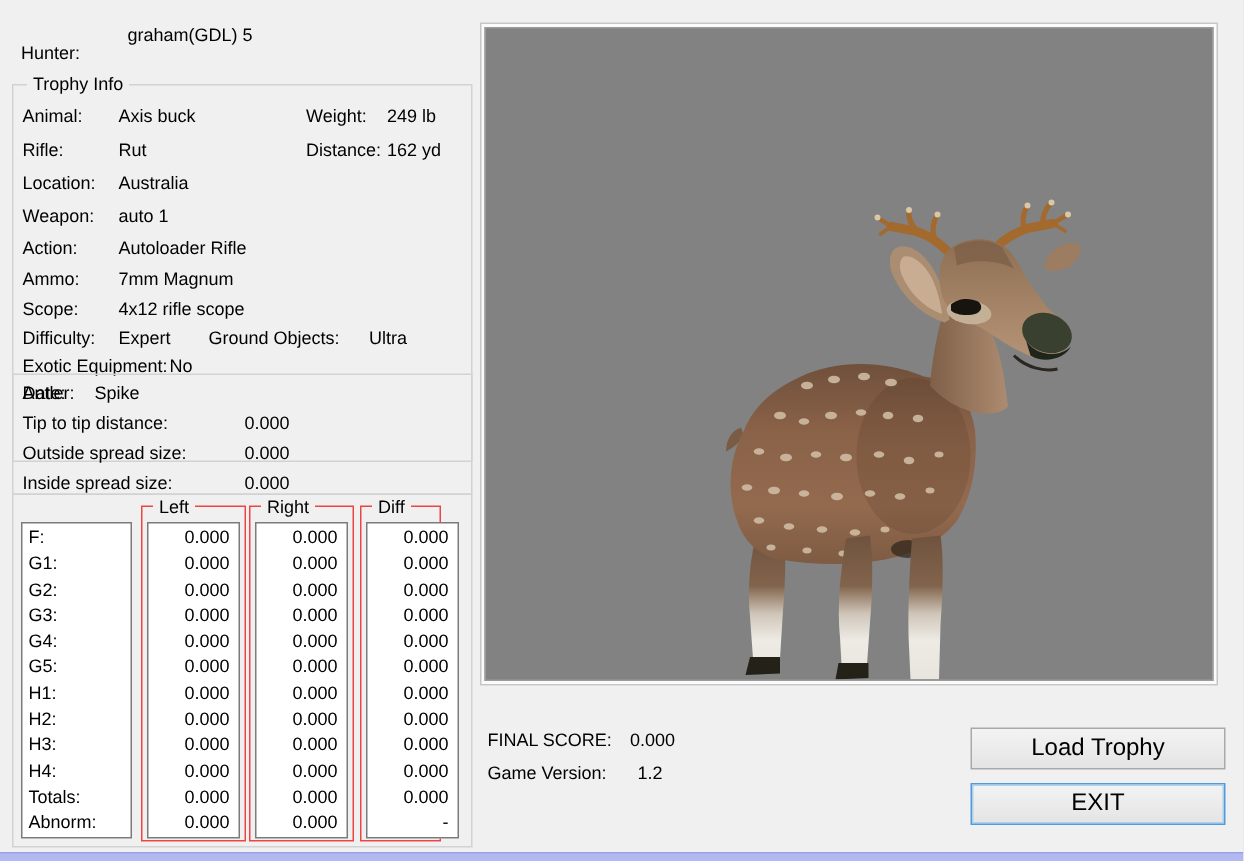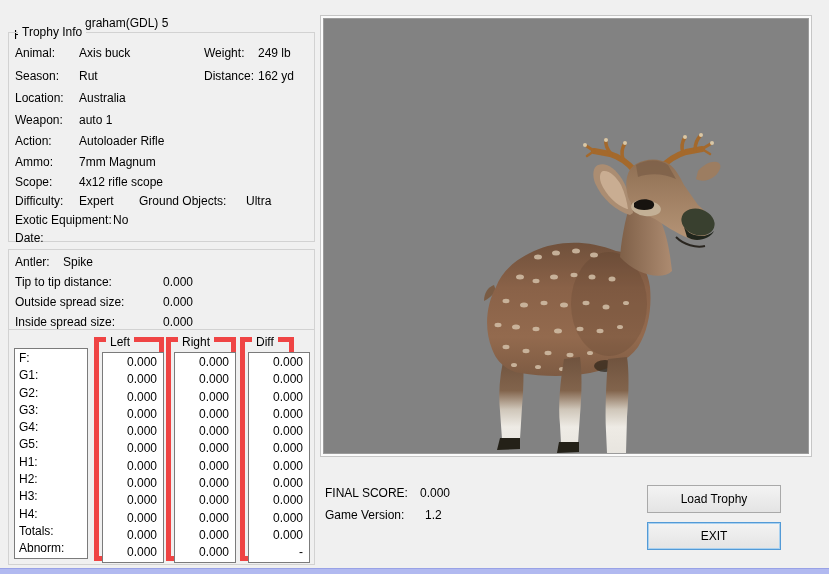--- a/index.html
+++ b/index.html
@@ -17,64 +17,64 @@
   }
   .rows-host { position:absolute; left:0; top:0; right:0; bottom:0; }
   .ti-cell { position: absolute; white-space: nowrap; }
   .listbox {
     position: absolute; background: #fff; border: 1px solid #7b7b7b;
     overflow: hidden; padding-top: 1px;
   }
   .mrow { height: 17.3px; line-height: 17.3px; white-space: nowrap; }
   .mrow.lab { padding-left: 4px; text-align: left; }
   .mrow.val { padding-right: 6px; text-align: right; }
-  .mini-fs { position: absolute; border: 5px solid #ef4444; }
+  .mini-fs { position: absolute; border: 1px solid #ef4444; }
   .mini-fs .legend { top: -7px; left: 7px; }
   .viewer-frame {
     position: absolute; left: 320px; top: 15px; width: 492px; height: 442px;
     background: #fbfbfb; border: 1px solid #c6c6c6;
   }
   .viewer-inner {
     position: absolute; left: 2px; top: 2px; right: 2px; bottom: 2px;
     background: #828282; border: 1px solid #9b9b9b; overflow: hidden;
   }
   .viewer-inner svg { display:block; width: 484px; height: 434px; }
   .btn {
-    position: absolute; left: 647px; width: 134px; height: 28px;
+    position: absolute; left: 647px; width: 170px; height: 28px;
     background: linear-gradient(#f3f3f3, #e4e4e4);
     border: 1px solid #a9a9a9; font-family: "Liberation Sans", sans-serif;
-    font-size: 12px; color: #000; text-align: center; cursor: pointer;
+    font-size: 16px; color: #000; text-align: center; cursor: pointer;
   }
   .btn.default {
     border: 1px solid #539ad6;
     box-shadow: inset 0 0 0 1px #a9d1f0;
   }
   .bottom-strip {
     position: absolute; left: 0; top: 568px; width: 829px; height: 6px;
     background: #b1b9f0; border-top: 1px solid #99a2e6;
   }
 </style>
 </head>
 <body>
 
 <div class="window">
 
   <div class="abs" style="left:0;top:16px;width:320px;height:16px">
     <span class="abs" style="left:14px;top:12px">Hunter:</span>
     <span class="abs" style="left:85px;top:0">graham(GDL) 5</span>
   </div>
 
-  <div class="groupbox" style="left:8px;top:32px;width:307px;height:210px">
+  <div class="groupbox" style="left:8px;top:56px;width:307px;height:252px">
     <span class="legend">Trophy Info</span>
     <div class="rows-host">
         <span class="ti-cell" style="left: 6px; top: 13px;">Animal:</span>
         <span class="ti-cell" style="left: 70px; top: 13px;">Axis buck</span>
         <span class="ti-cell" style="left: 195px; top: 13px;">Weight:</span>
         <span class="ti-cell" style="left: 249px; top: 13px;">249 lb</span>
-        <span class="ti-cell" style="left: 6px; top: 36px;">Season:</span>
+        <span class="ti-cell" style="left: 6px; top: 36px;">Rifle:</span>
         <span class="ti-cell" style="left: 70px; top: 36px;">Rut</span>
         <span class="ti-cell" style="left: 195px; top: 36px;">Distance:</span>
         <span class="ti-cell" style="left: 249px; top: 36px;">162 yd</span>
         <span class="ti-cell" style="left: 6px; top: 58px;">Location:</span>
         <span class="ti-cell" style="left: 70px; top: 58px;">Australia</span>
         <span class="ti-cell" style="left: 6px; top: 80px;">Weapon:</span>
         <span class="ti-cell" style="left: 70px; top: 80px;">auto 1</span>
         <span class="ti-cell" style="left: 6px; top: 101px;">Action:</span>
         <span class="ti-cell" style="left: 70px; top: 101px;">Autoloader Rifle</span>
         <span class="ti-cell" style="left: 6px; top: 122px; text-align: right;">Ammo:</span>

